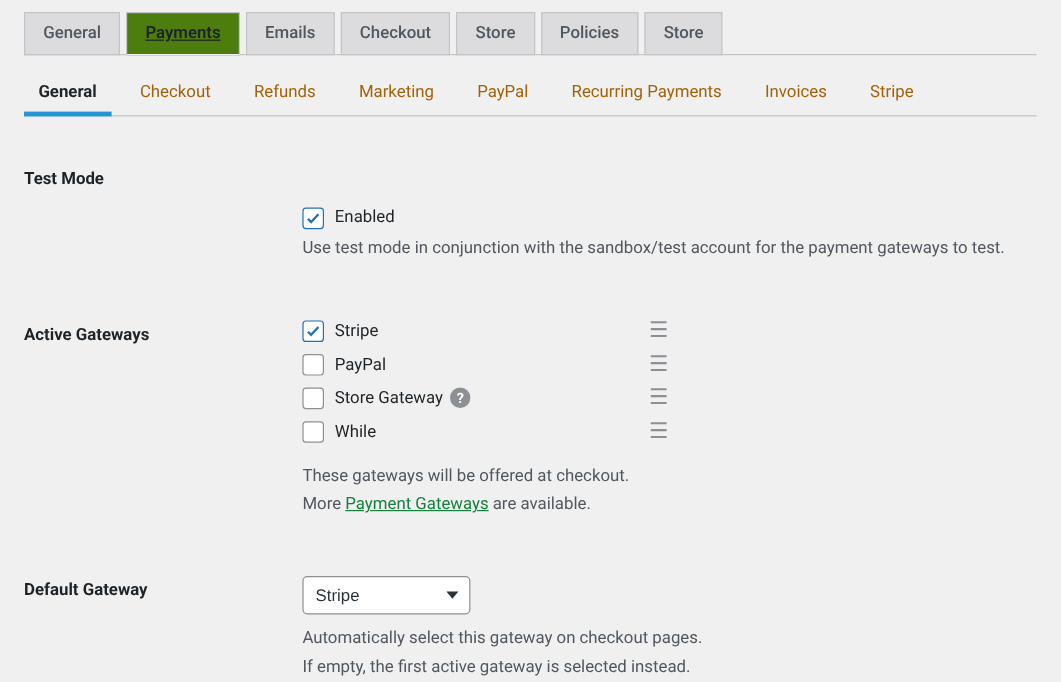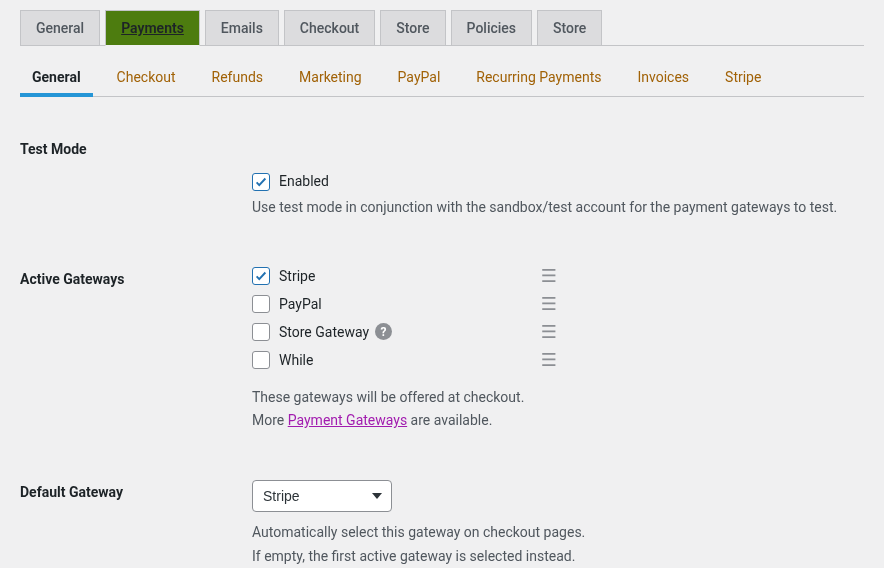--- a/index.html
+++ b/index.html
@@ -63,21 +63,21 @@
     background:#fff;
     display:inline-flex;
     align-items:center; justify-content:center;
     cursor:pointer;
     flex-shrink:0;
   }
   .cb.checked { border-color:#2271b1; }
   .cb.checked svg { display:block; }
   .cb svg { display:none; width:14px; height:14px; }
   .desc { color:#50575e; font-size:14px; line-height:1.55; margin-top:2px;}
-  .desc a { color:#a21caf; text-decoration:underline;text-align:right; }
+  .desc a { color:#15803d; text-decoration:underline;text-align:right; }
   
   .gw-row { display:flex; align-items:center; justify-content:space-between; width:305px; margin-bottom:10px;}
   .gw-left { display:flex; align-items:center; }
   .drag-icon { color:#8c8f94; cursor:move; font-size:18px; line-height:1; }
   .help-icon {
     width:17px; height:17px; border-radius:50%;
     background:#8c8f94; color:#fff;
     display:inline-flex; align-items:center; justify-content:center;
     font-size:12px; font-weight:700; margin-left:6px;
     cursor:help;

